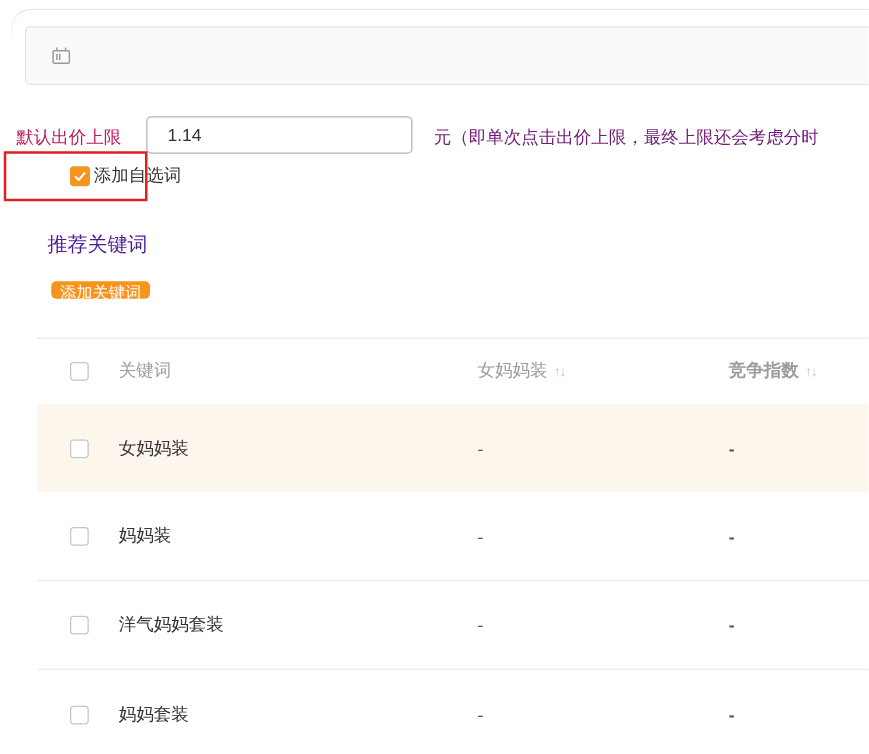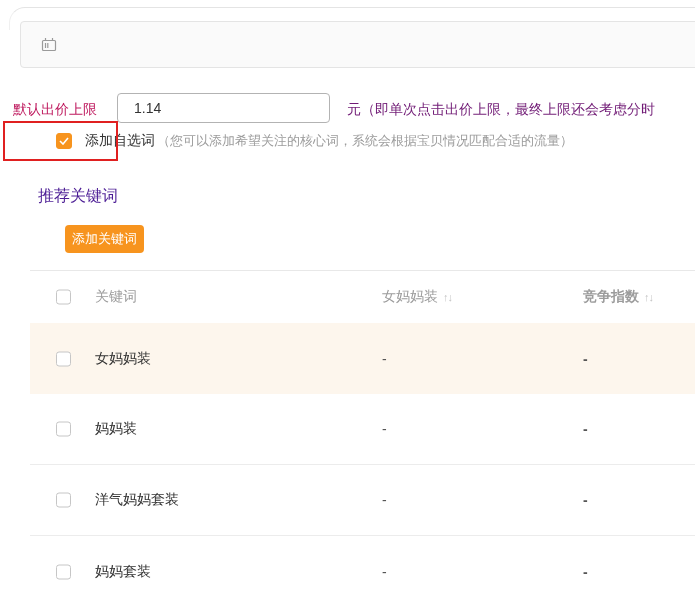--- a/index.html
+++ b/index.html
@@ -24,31 +24,31 @@
              border:1px solid #b3b3b3;border-radius:4px;padding:0 16px;font-size:14px;color:#333;
              outline:none;background:#fff;}
   .bid-suffix{position:absolute;left:347px;top:101px;font-size:14px;color:#701a75;white-space:nowrap;}
 
   
   .custom-words{position:absolute;left:56px;top:132px;display:flex;align-items:center;white-space:nowrap;}
   .cb{width:15px;height:15px;background:#fff;border:1px solid #c6c6c6;border-radius:3px;
       display:inline-flex;box-sizing:border-box;flex:none;cursor:pointer;}
   .cb.checked{width:16px;height:16px;background:#f7941e;border:1px solid #f7941e;
               align-items:center;justify-content:center;}
-  .cw-label{margin-left:13px;font-size:14px;color:#333;}
+  .cw-label{margin-left:3px;font-size:14px;color:#333;}
   .cw-note{margin-left:2px;font-size:13px;color:#9c9c9c;}
 
   
   .red-box{position:absolute;left:3px;top:121px;width:115px;height:40px;box-sizing:border-box;
            border:2px solid #e02020;z-index:9;pointer-events:none;}
 
   
   .kw-heading{position:absolute;left:38px;top:186px;font-size:16px;color:#4c1d95;text-align:center;}
-  .add-btn{position:absolute;left:41px;top:225px;width:79px;height:28px;background:#f7941e;
-           color:#fff;border:none;border-radius:4px;font-size:13px;cursor:pointer;padding:0;margin-left:24px;}
+  .add-btn{position:absolute;left:41px;top:225px;width:79px;height:14px;background:#f7941e;
+           color:#fff;border:none;border-radius:4px;font-size:13px;cursor:pointer;padding:0;}
 
   
   .table{position:absolute;left:30px;top:270px;width:680px;border-top:1px solid #e8e8e8;}
   .thead{position:relative;height:52px;color:#9c9c9c;font-size:14px;}
   .trow{position:relative;height:71px;font-size:14px;color:#333;box-sizing:border-box;}
   .trow.hl{background:#fdf6ed;}
   .trow.bb{border-bottom:1px solid #ececec;}
   .cell-cb{position:absolute;left:26px;top:50%;transform:translateY(-50%);}
   .col-kw{position:absolute;left:65px;top:50%;transform:translateY(-50%);text-align:right;}
   .col-imp{position:absolute;left:352px;top:50%;transform:translateY(-50%);}
@@ -80,21 +80,20 @@
   <input class="bid-input" type="text" value="1.14" style="">
   <span class="bid-suffix">元（即单次点击出价上限，最终上限还会考虑分时</span>
 
   <div class="custom-words">
     <span class="cb checked">
       <svg width="10" height="8" viewBox="0 0 10 8">
         <polyline points="1,4 4,7 9,1" fill="none" stroke="#ffffff" stroke-width="1.6"></polyline>
       </svg>
     </span>
     <span class="cw-label">添加自选词</span>
-    <span class="cw-note">（您可以添加希望关注的核心词，系统会根据宝贝情况匹配合适的流量）</span>
   </div>
 
   <div class="red-box"></div>
 
   <div class="kw-heading">推荐关键词</div>
 
   <button class="add-btn">添加关键词</button>
 
   <div class="table">
 

